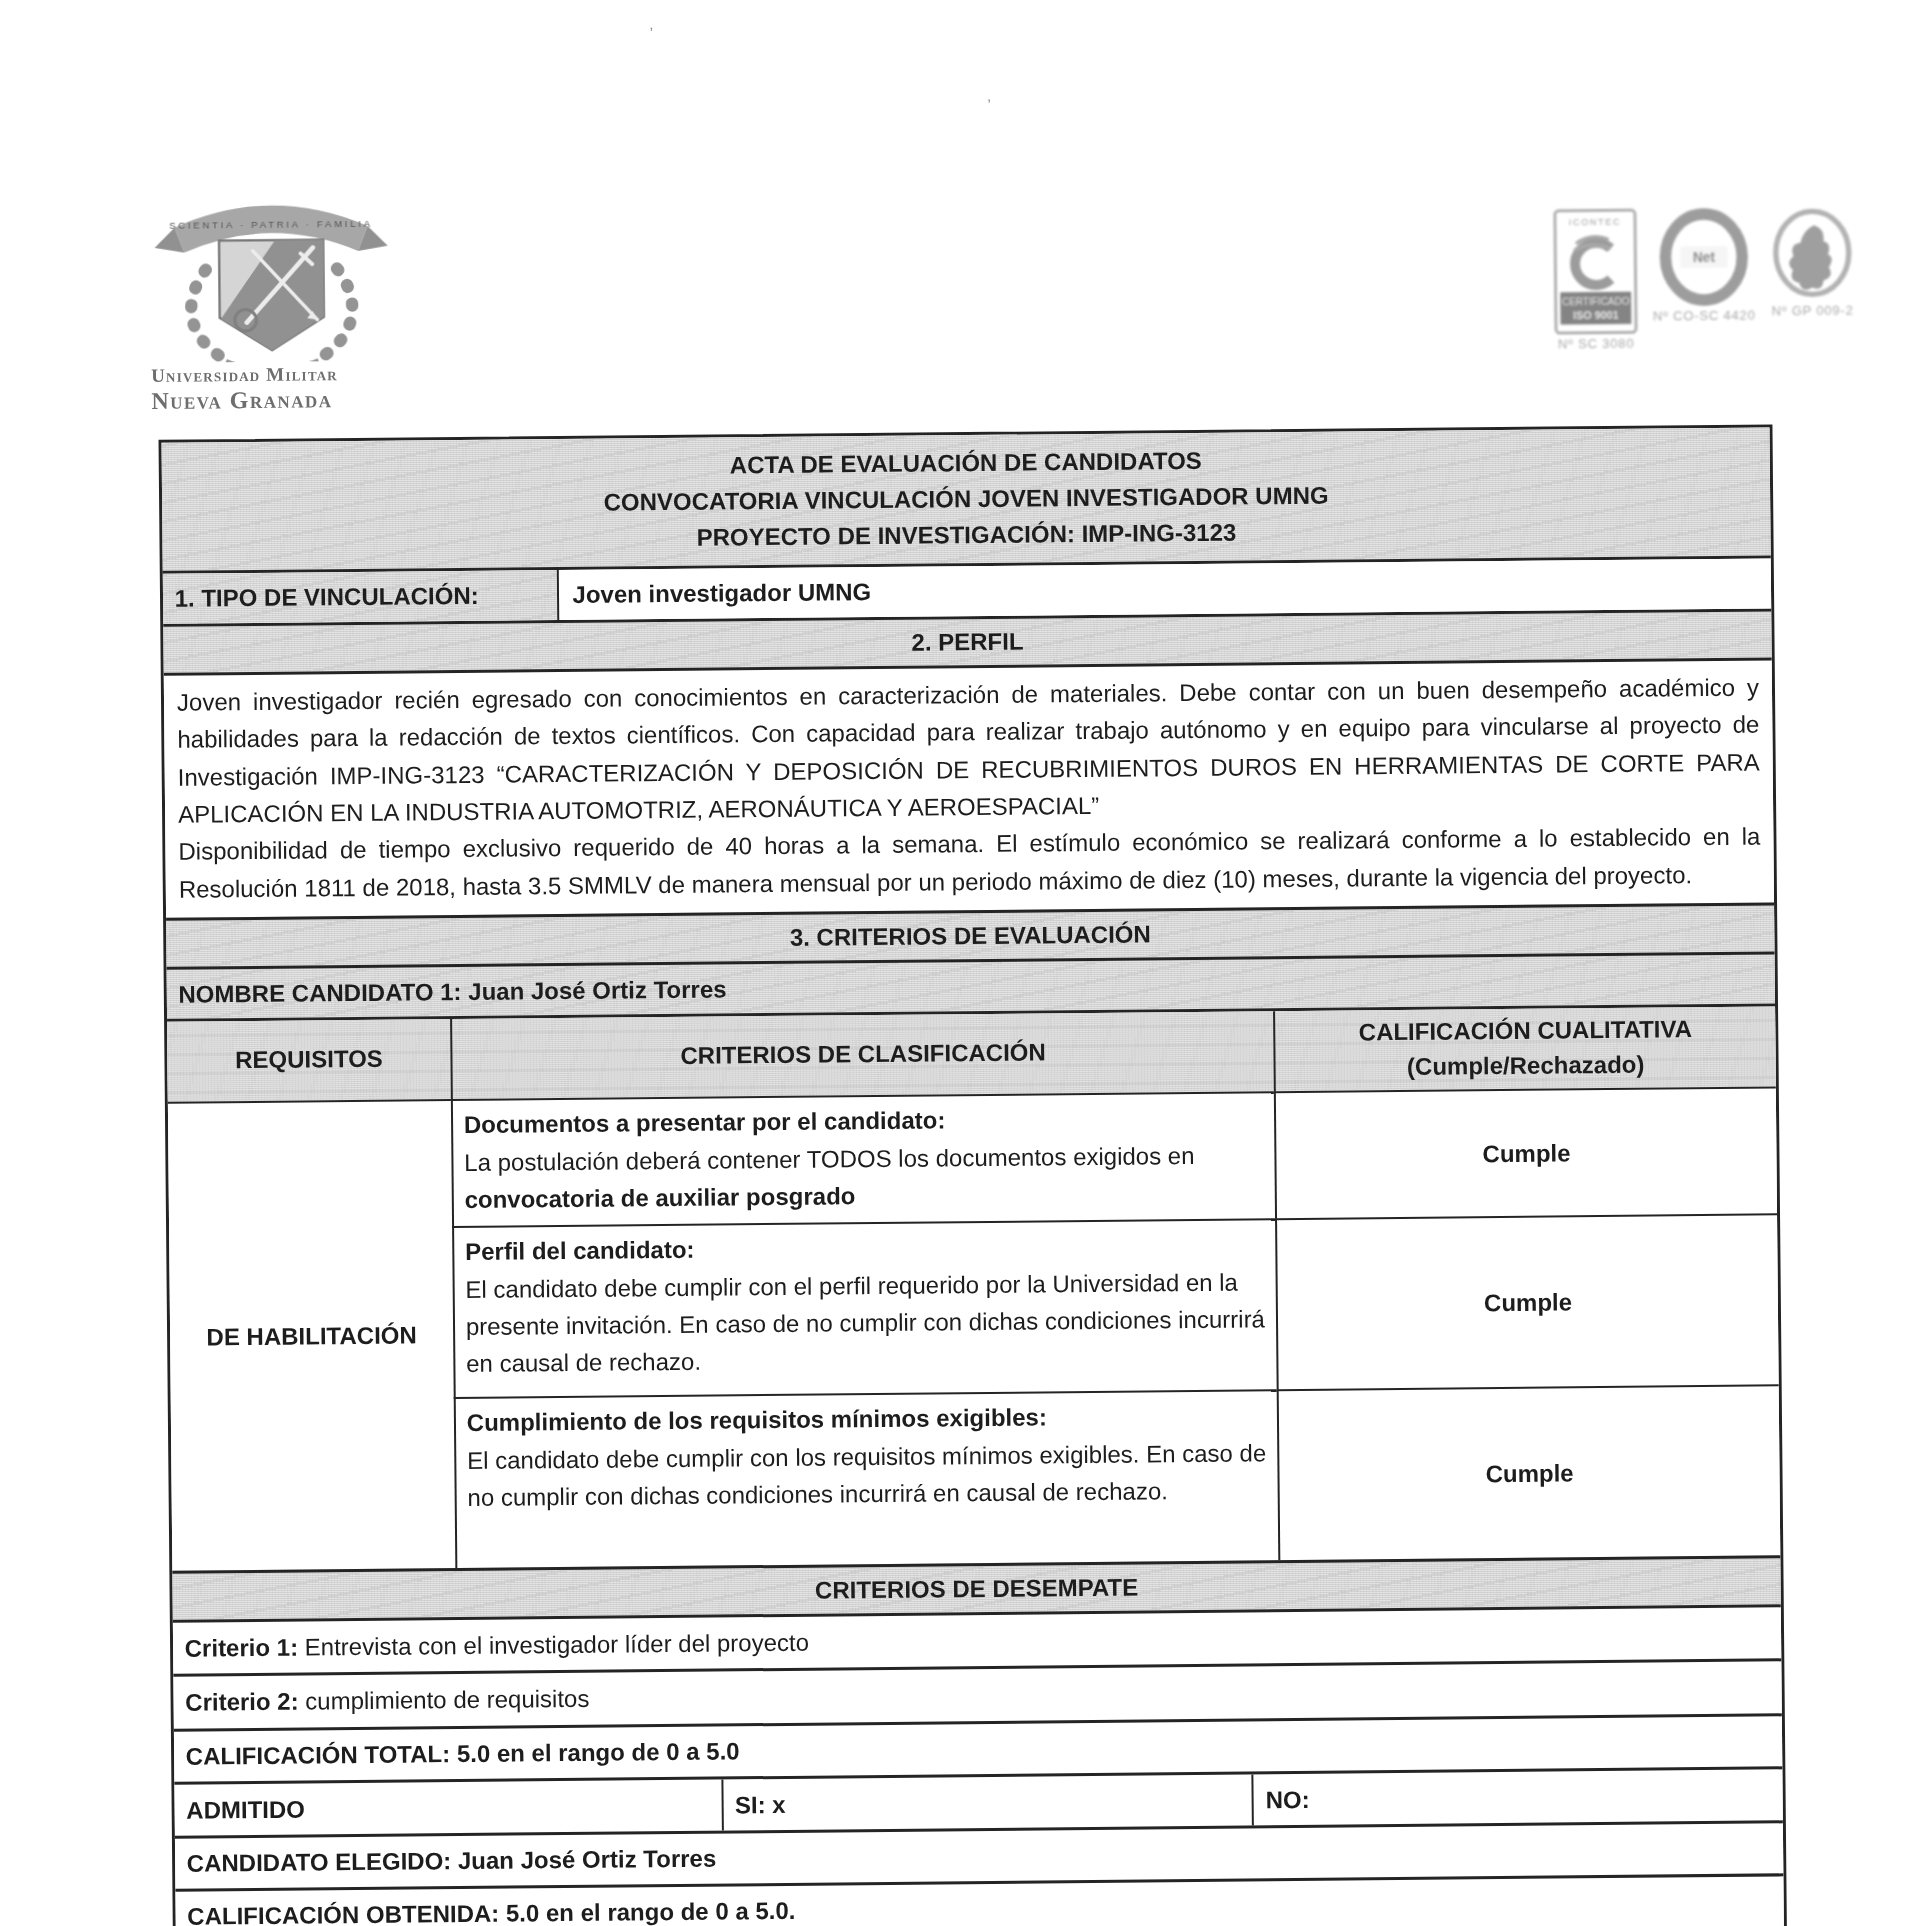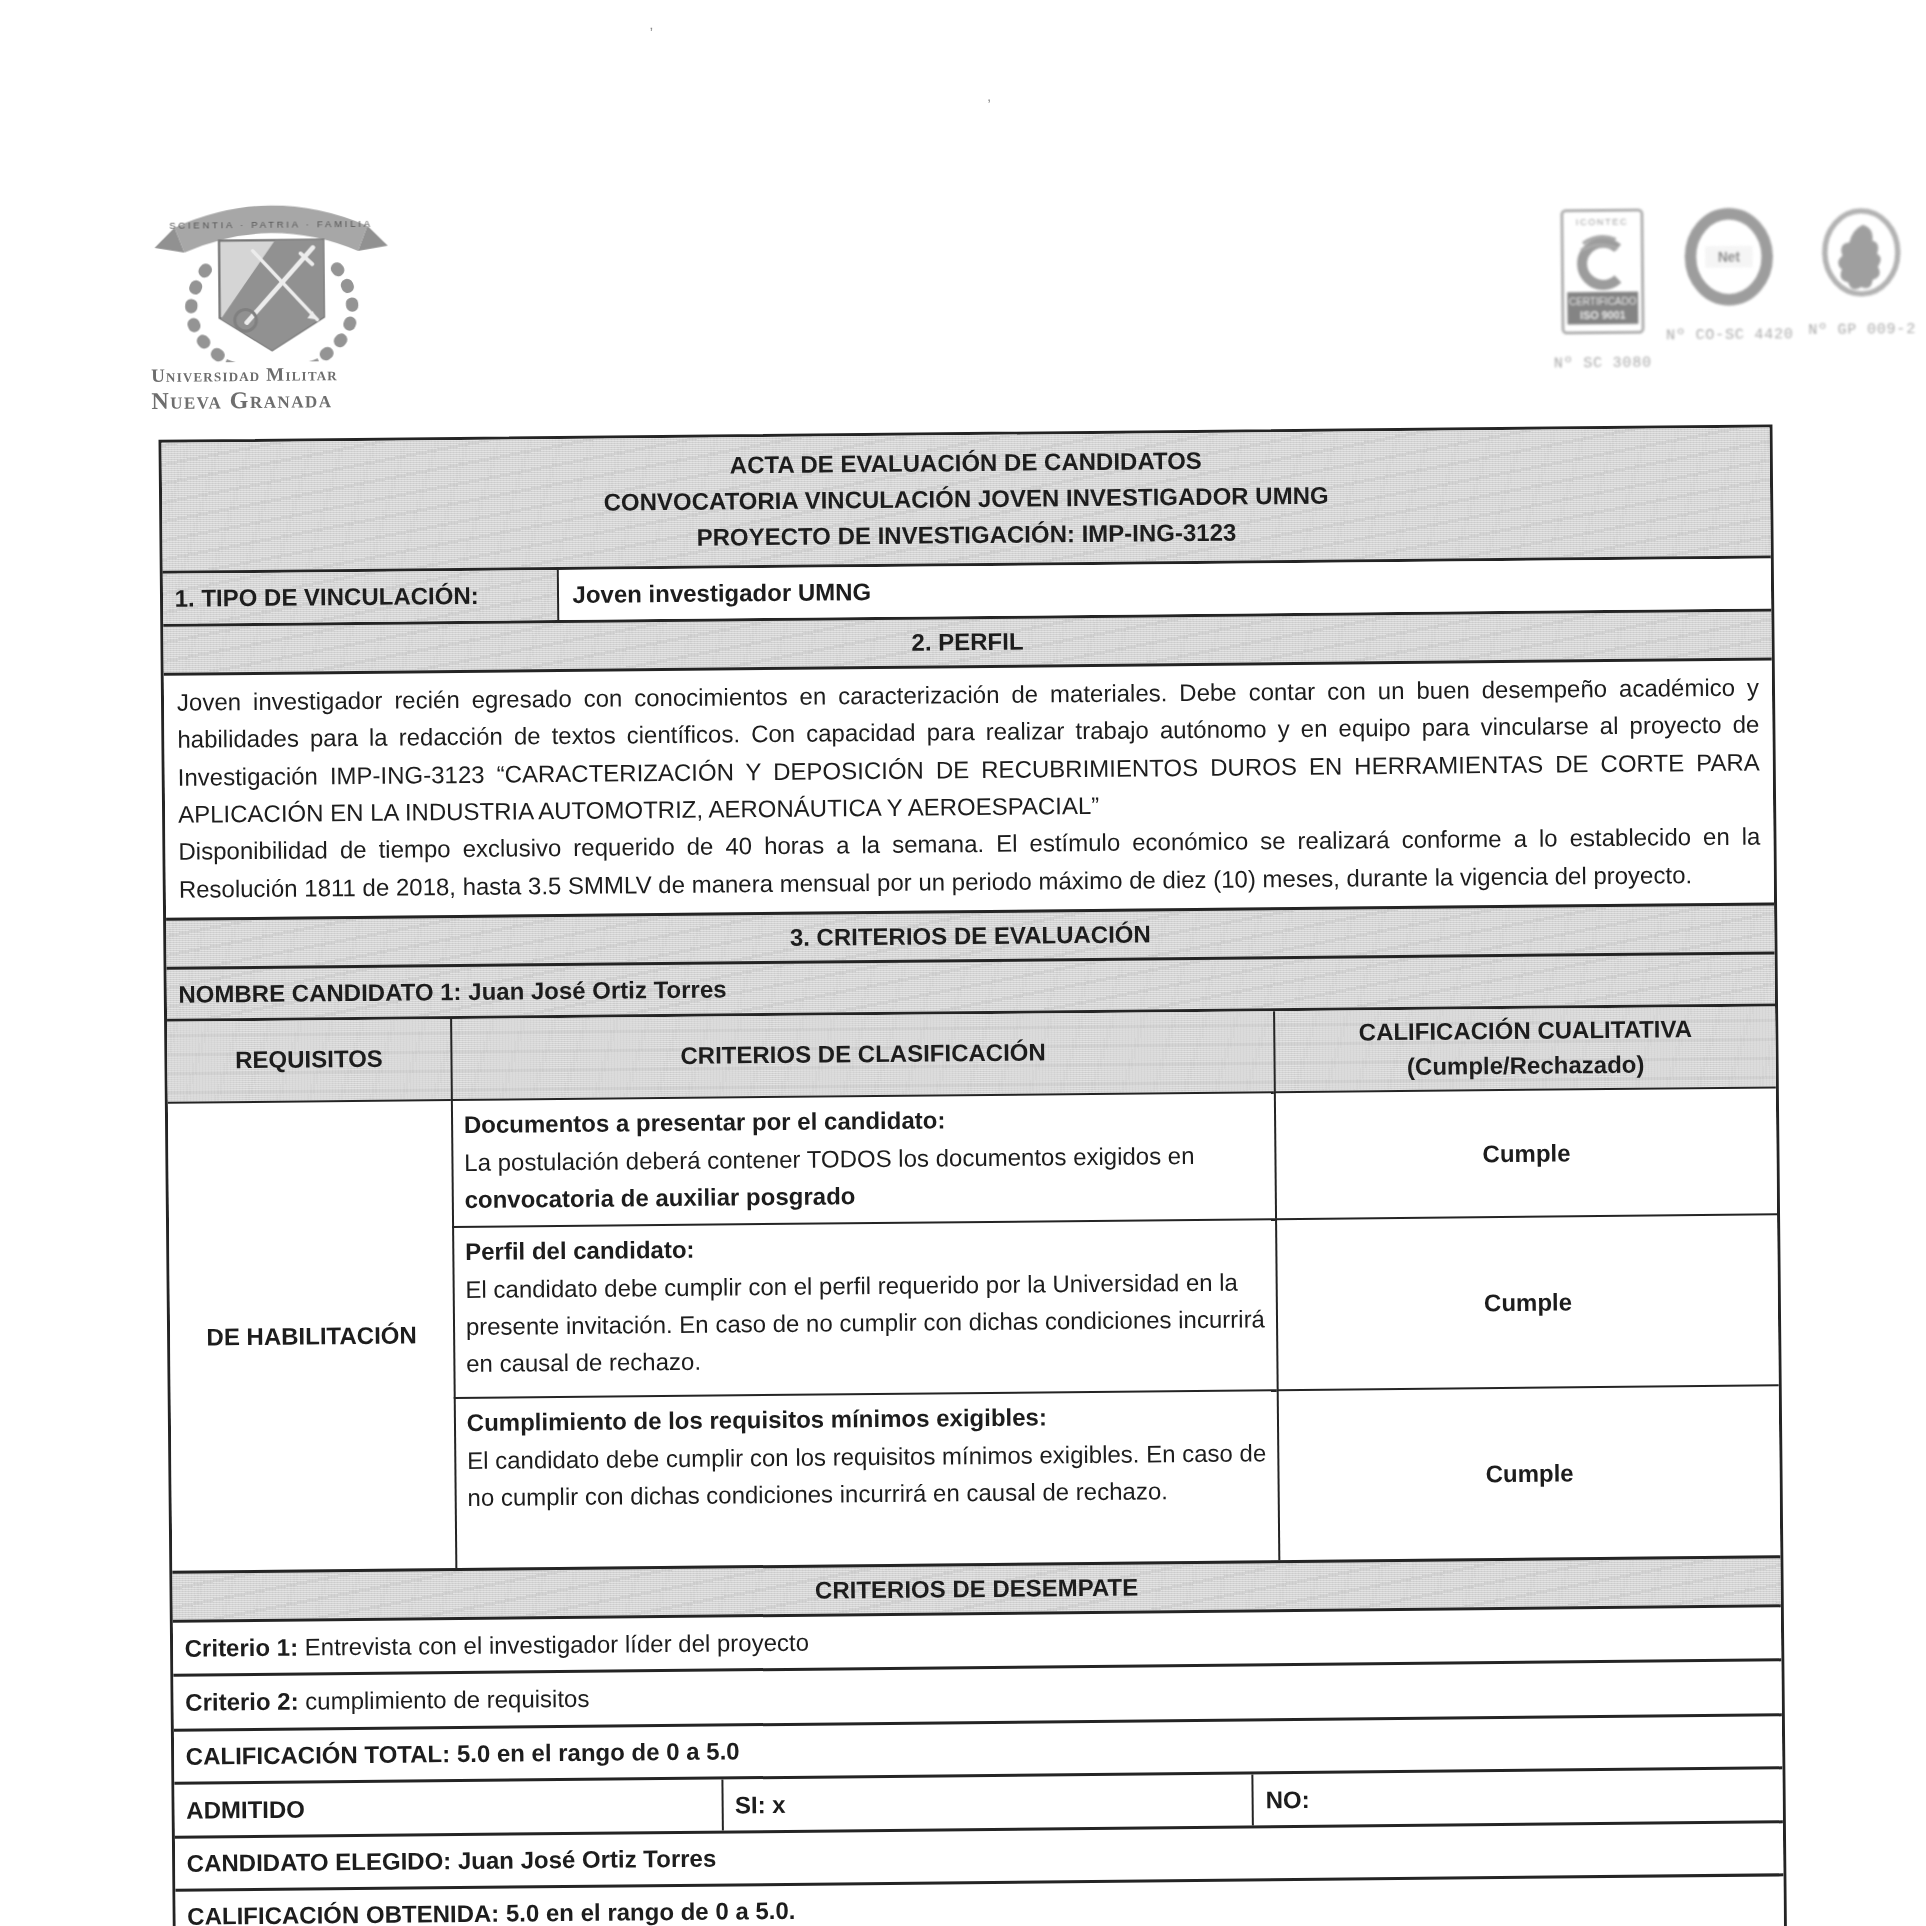--- a/index.html
+++ b/index.html
@@ -21,21 +21,21 @@
     font-size:19px; letter-spacing:1.2px; color:#6e6e6e; margin:2.3px 0 0 9.2px;
   }
   .uni2 {
     font-family:"Liberation Serif", serif; font-variant: small-caps; font-weight:bold;
     font-size:24px; letter-spacing:1.5px; color:#6e6e6e; margin:0.8px 0 0 9.2px;
   }
 
   .certs { position:absolute; left:1562px; top:214px; display:flex; gap:14.6px; align-items:flex-start;
            filter: blur(0.9px); opacity:.85; color:#8d8d8d; }
   .cert { text-align:center; }
-  .cert .num { font-size:15px; margin-top:19px; letter-spacing:0.8px; color:#9a9a9a;font-family:Liberation Mono, monospace; }
+  .cert .num { font-size:13px; margin-top:0; letter-spacing:0.8px; color:#9a9a9a; }
 
   
   .acta {
     position:absolute; left:166px; top:432px; width:1614px;
     border: 3.9px solid #242424; background:#ffffff;
     font-size:24px; line-height:1.5;
   }
   .gray {
     background-color:#d8d8d8;
     background-image:

